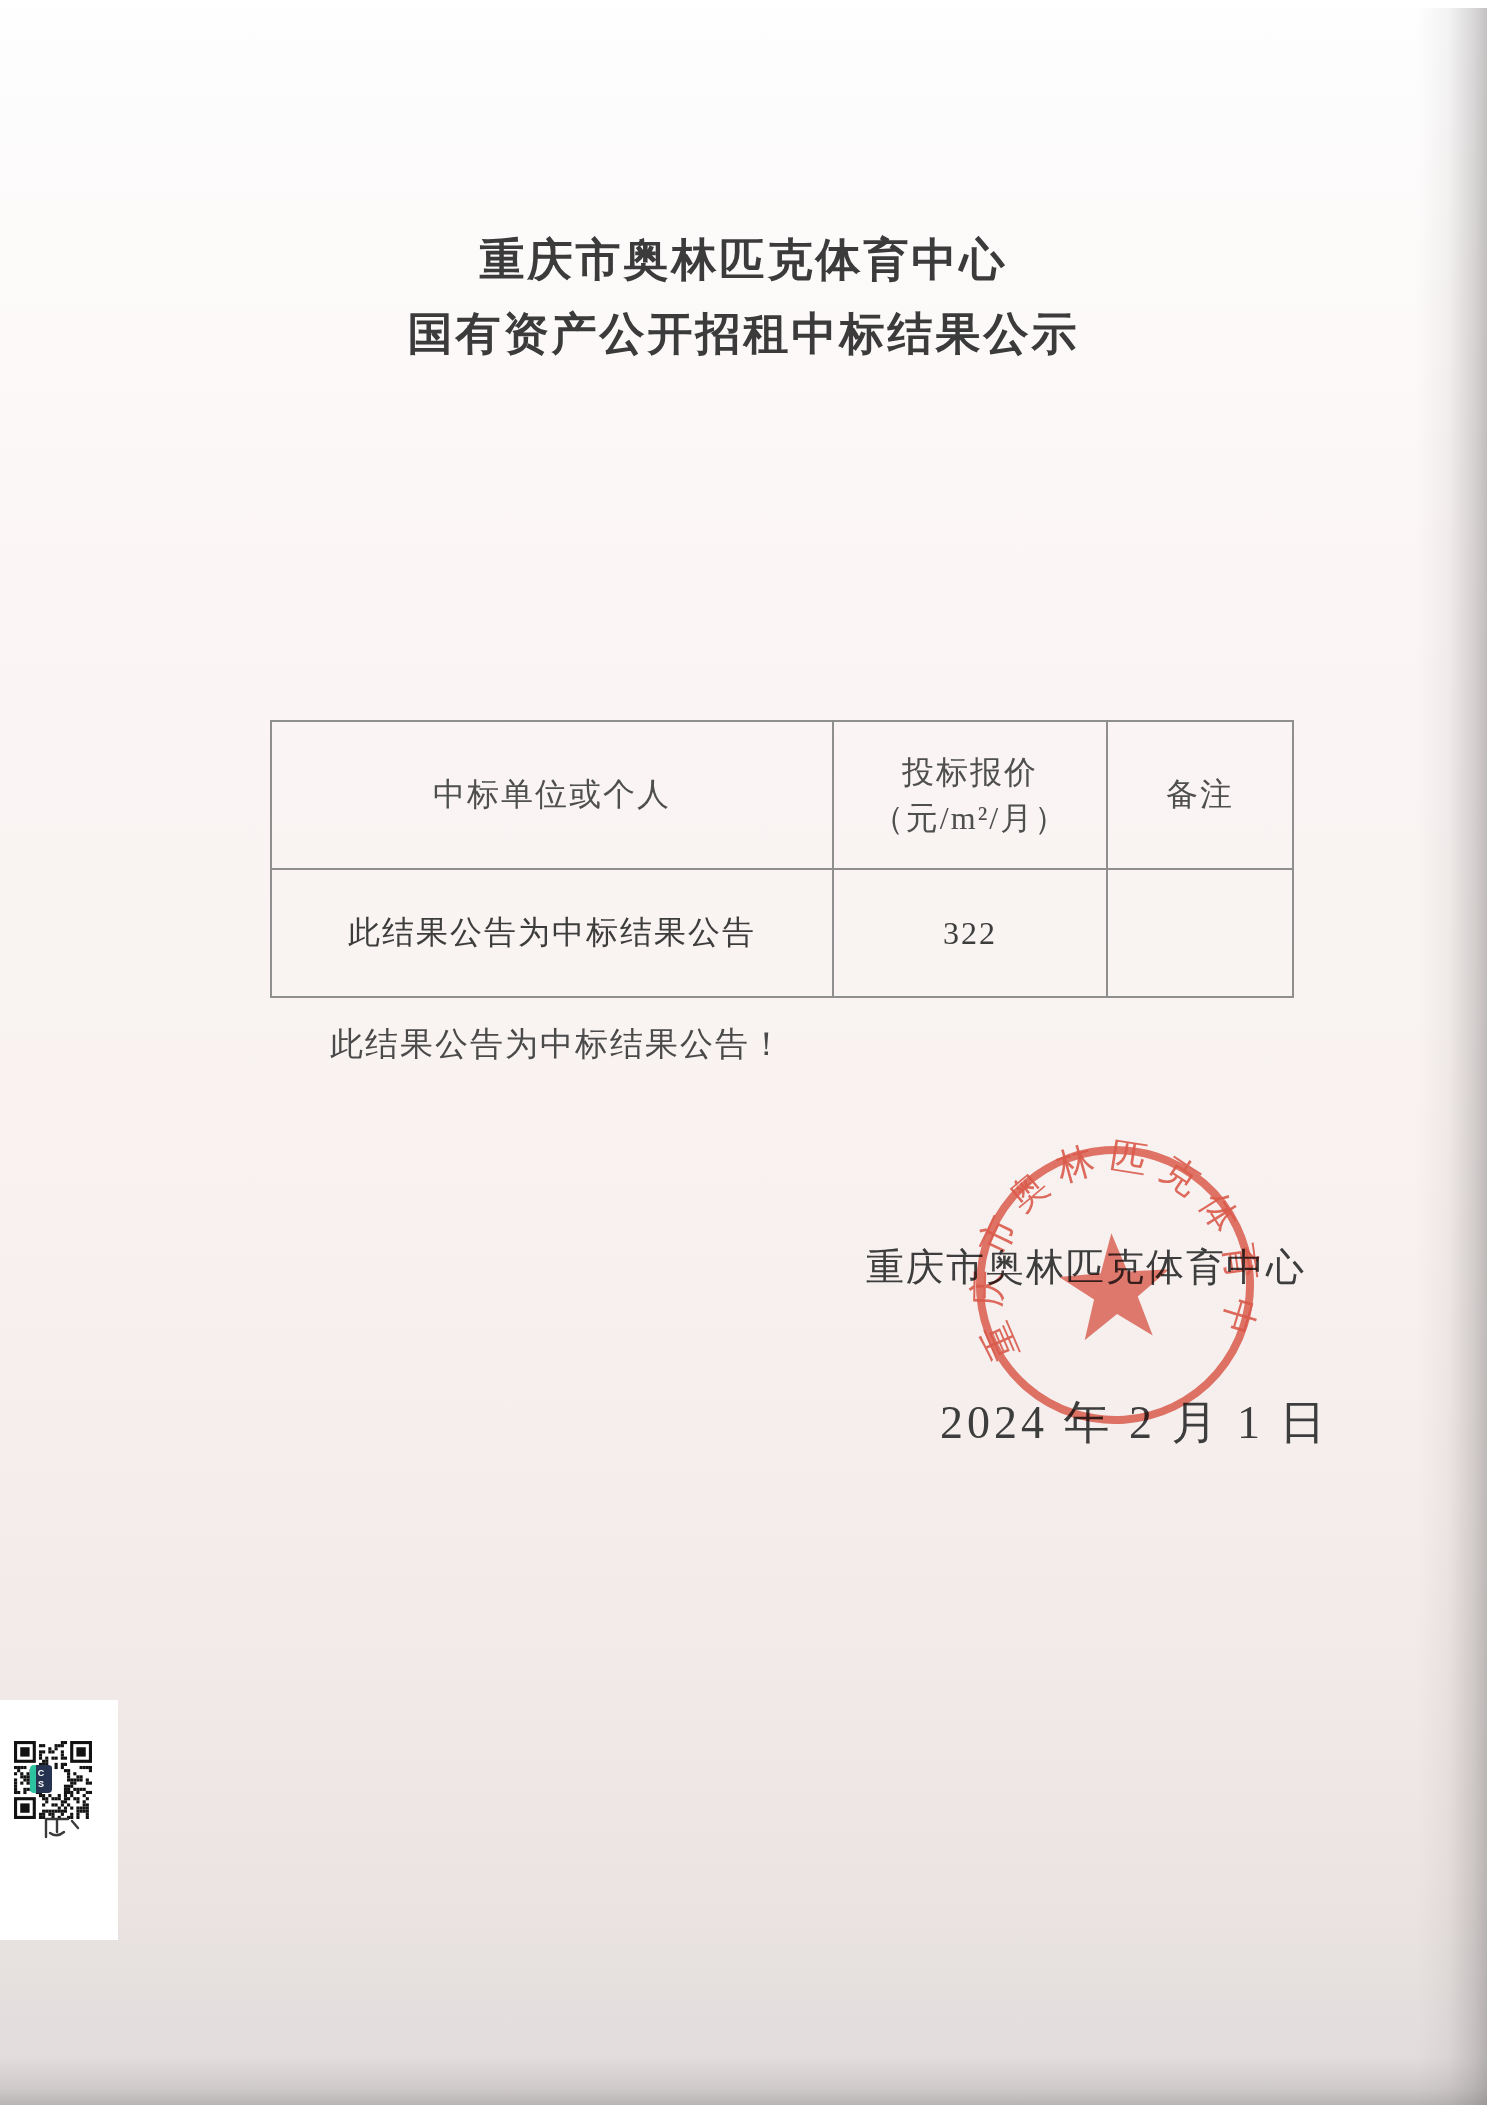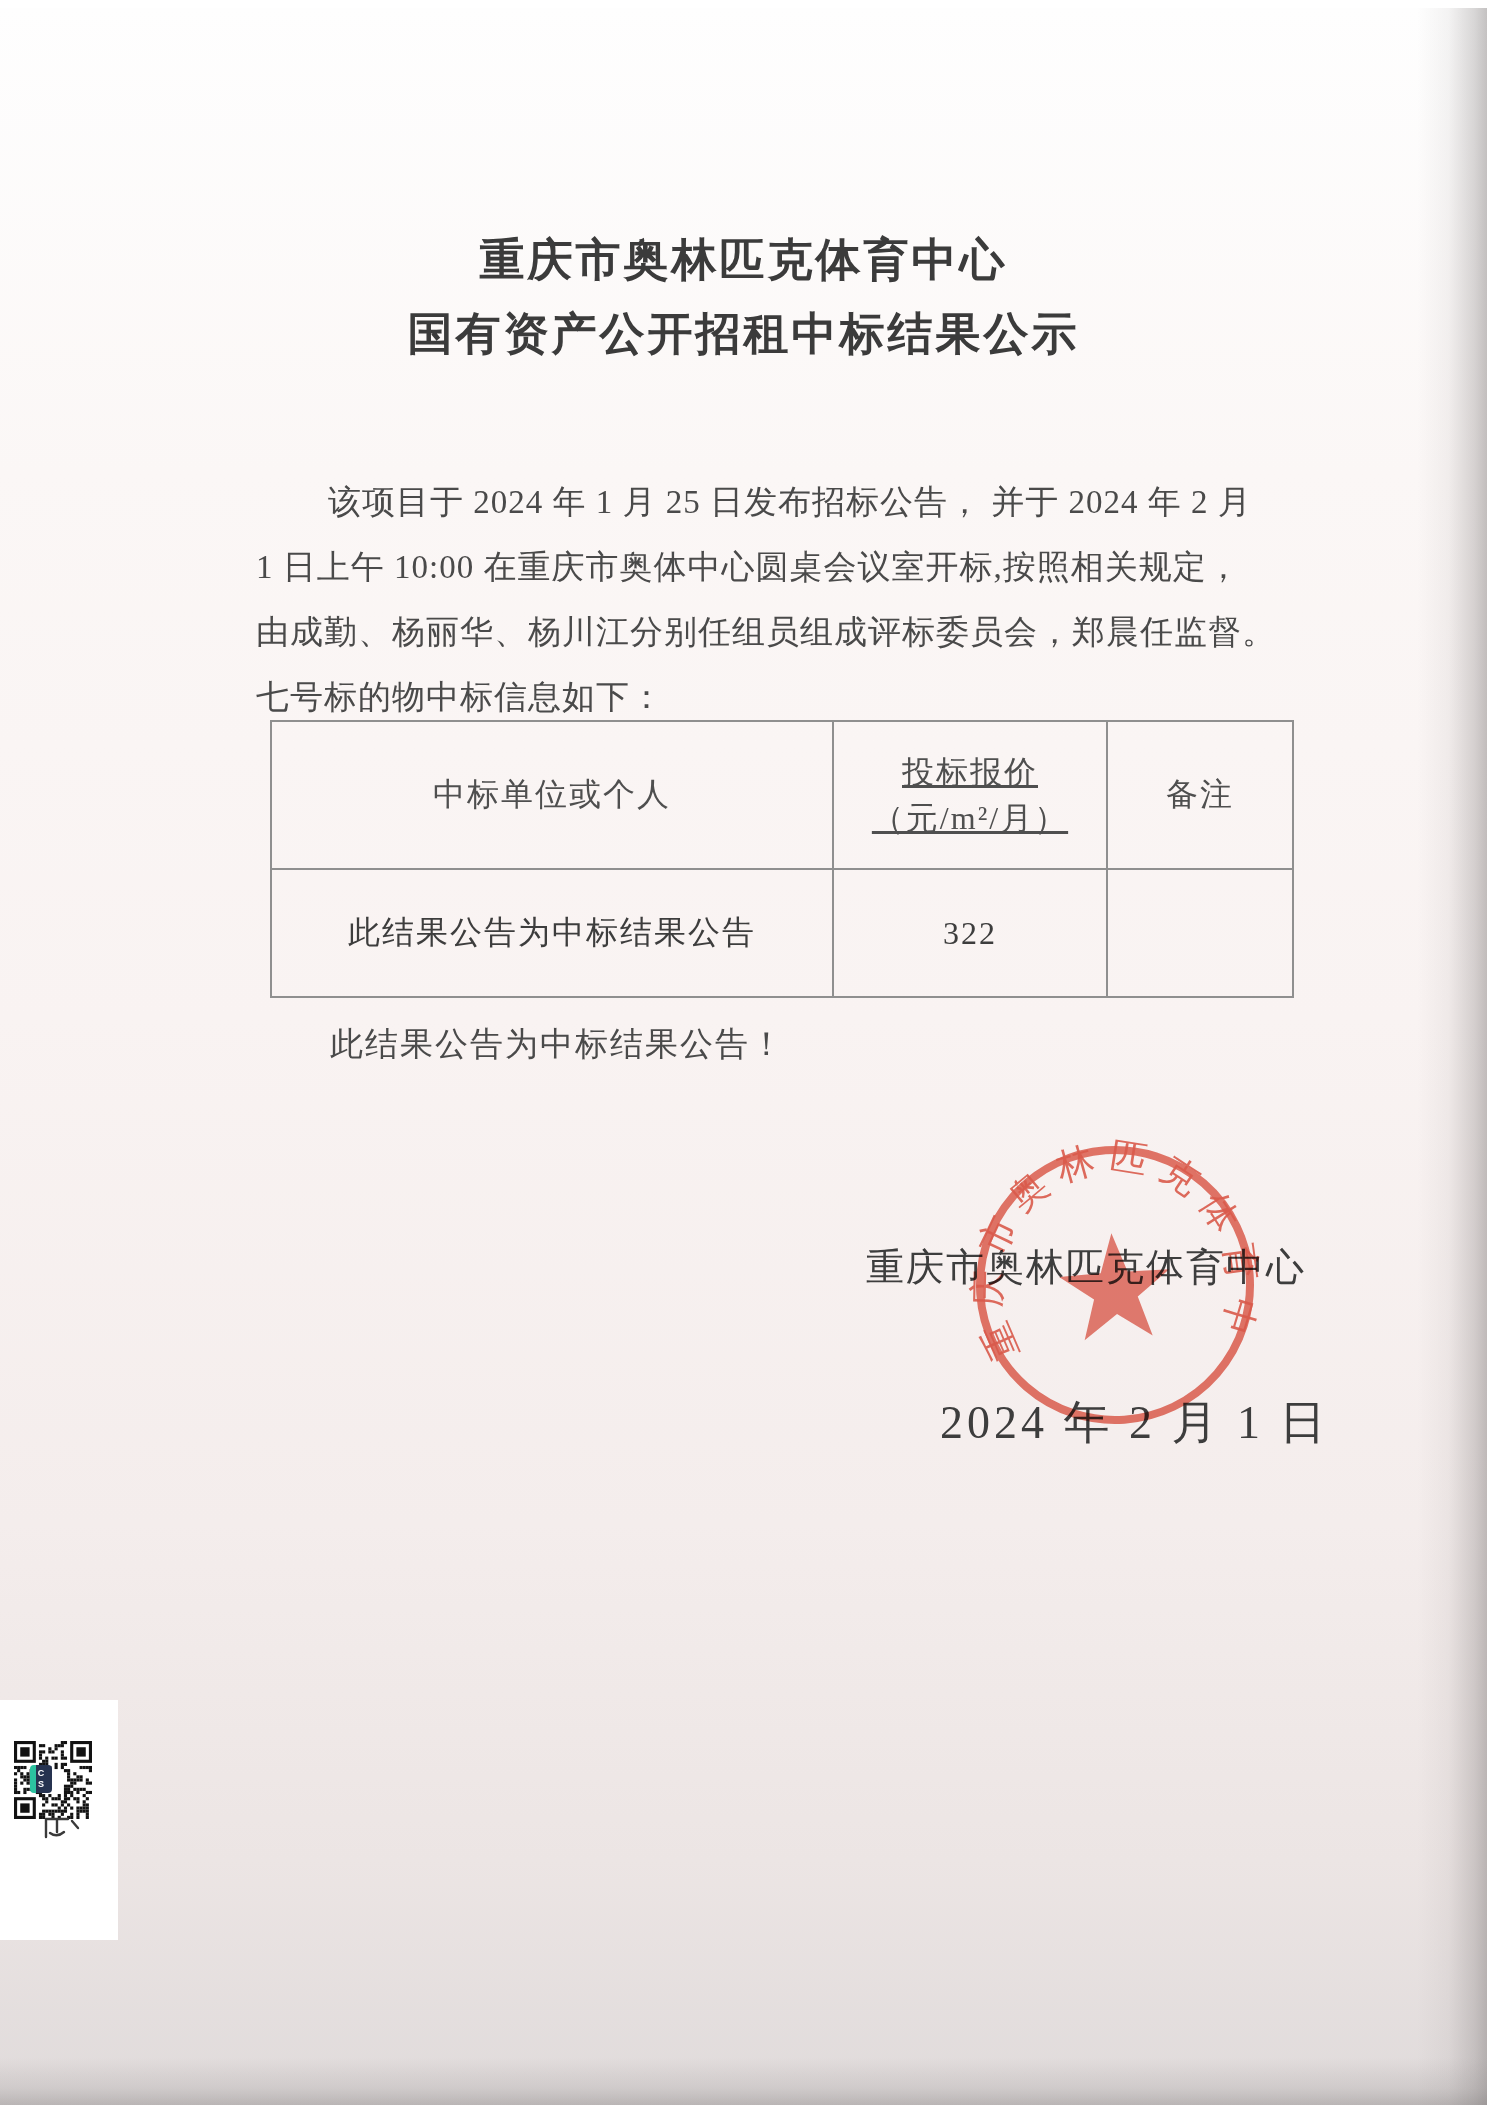--- a/index.html
+++ b/index.html
@@ -19,21 +19,21 @@
   .t1{top:222px;} .t2{top:296px;}
   .para{position:absolute;left:256px;top:462px;width:1010px;font-size:33px;
     letter-spacing:1px;color:#4a4a4a;}
   .para .line{height:65px;line-height:65px;white-space:nowrap;}
   .para .indent{padding-left:72px;}
   table.bid{position:absolute;left:270px;top:712px;border-collapse:collapse;table-layout:fixed;}
   table.bid td{border:2px solid #8f8f8f;text-align:center;vertical-align:middle;
     font-size:32px;color:#4f4f4f;letter-spacing:2px;background:transparent;}
   td.c1{width:558px;font-family:Liberation Serif, serif;} td.c2{width:270px;} td.c3{width:182px;}
   tr.hdr td{height:144px;} tr.row td{height:124px;color:#3d3d3d;}
-  .hdr-sub{display:block;line-height:46px;text-decoration:underline;}
+  .hdr-sub{display:block;line-height:46px;}
   .closing{position:absolute;left:330px;top:1014px;font-size:33px;letter-spacing:2px;color:#4a4a4a;white-space:nowrap;}
   .sig{position:absolute;top:1234px;left:866px;font-size:38px;letter-spacing:2px;color:#3d3d3d;white-space:nowrap;}
   .sig-date{position:absolute;top:1384px;left:940px;font-size:46px;letter-spacing:4px;color:#3d3d3d;white-space:nowrap;}
   .stamp{position:absolute;left:963px;top:1125px;width:304px;height:304px;
     mix-blend-mode:multiply;opacity:0.88;transform:rotate(-4deg);}
   .qr-patch{position:absolute;left:0;top:1692px;width:118px;height:240px;background:#ffffff;}
   .qr{position:absolute;left:14px;top:1733px;width:78px;height:78px;}
   .qr-logo{position:absolute;left:30px;top:1757px;width:22px;height:28px;border-radius:4px;
     background:linear-gradient(to right,#2cc3a0 0%,#2cc3a0 26%,#263350 26%,#263350 100%);
     display:flex;align-items:center;justify-content:center;
@@ -42,26 +42,20 @@
   .corner-mark{position:absolute;left:40px;top:1806px;}
 </style>
 </head>
 <body>
 
 <div class="page">
 
   <div class="title t1">重庆市奥林匹克体育中心</div>
   <div class="title t2">国有资产公开招租中标结果公示</div>
 
-  <div class="para">
-    <div class="line indent">该项目于 2024 年 1 月 25 日发布招标公告， 并于 2024 年 2 月</div>
-    <div class="line">1 日上午 10:00 在重庆市奥体中心圆桌会议室开标,按照相关规定，</div>
-    <div class="line">由成勤、杨丽华、杨川江分别任组员组成评标委员会，郑晨任监督。</div>
-    <div class="line">七号标的物中标信息如下：</div>
-  </div>
 
   <table class="bid">
     <tbody>
         <tr class="hdr">
       <td class="c1">中标单位或个人</td>
       <td class="c2">
         <span class="hdr-sub">投标报价</span>
         <span class="hdr-sub">（元/m²/月）</span>
       </td>
       <td class="c3">备注</td>

